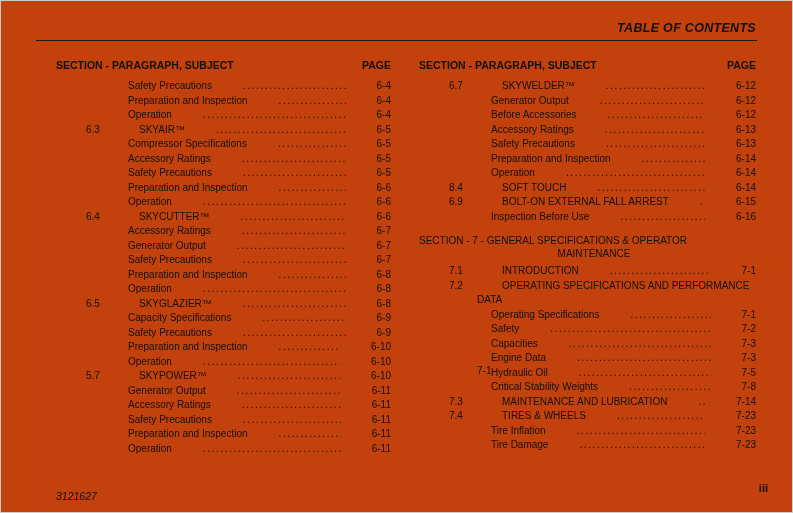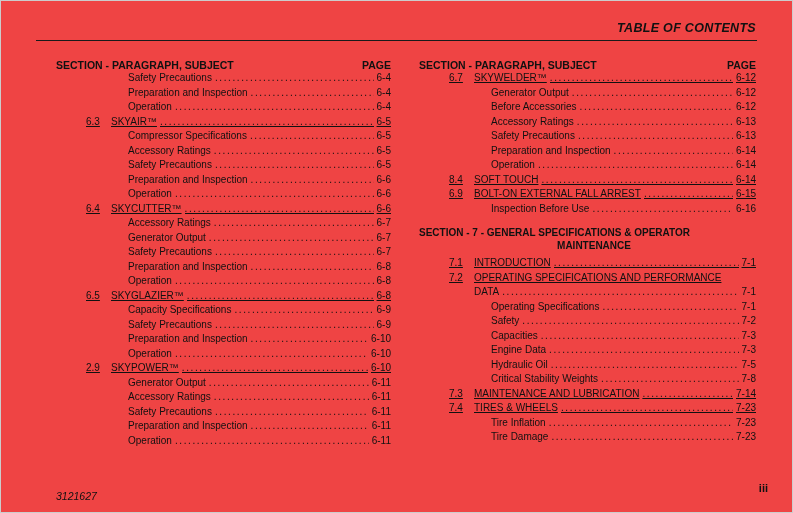--- a/index.html
+++ b/index.html
@@ -1,19 +1,19 @@
 <!DOCTYPE html>
 <html><head>
 <meta charset="utf-8">
 <style>
   html,body { margin:0; padding:0; background:#ffffff; }
   .page {
     position:relative;
     width:793px; height:513px;
-    background:#ef4444;
+    background:#c2410c;
     border:1px solid #cccccc;
     box-sizing:border-box;
     font-family:"Liberation Sans", sans-serif;
     color:#111111;
     overflow:hidden;
   }
   .toc-title {
     position:absolute; top:20px; right:36px;
     font-size:12.5px; font-weight:bold; font-style:italic;
     letter-spacing:0.3px;
@@ -24,44 +24,46 @@
   }
   .columns {
     position:absolute; top:58px; left:55px; right:36px;
     display:flex; justify-content:space-between;
   }
   .col { width:335px; }
   .col.right { width:337px; }
   .col-header {
     display:flex; justify-content:space-between; align-items:baseline;
     font-size:10.5px; font-weight:bold;
+    margin-bottom:8px;
   }
   .rows { }
   .toc-row {
     display:flex; align-items:baseline;
     height:14.5px; font-size:10px; line-height:14.5px;
     white-space:nowrap;
-  }
-  .toc-row.para { padding-left:30px;text-decoration:underline; }
+    gap:28px;
+  }
+  .toc-row.para { padding-left:30px; }
   .toc-row.para .num { flex:none; width:25px; }
   .toc-row.sub { padding-left:72px; }
-  .toc-row.contline { padding-left:55px; }
+  .toc-row.contline { padding-left:55px;flex-direction:column; }
   .toc-row .label { flex:none; }
   .dots {
     flex:1 1 auto; overflow:hidden; white-space:nowrap;
     margin:0 3px;
   }
   .dots::after {
     content:"...................................................................................................";
     letter-spacing:1.6px;
   }
   .pg { flex:none;text-align:center; }
   .toc-heading {
     margin-top:10px; margin-bottom:4px;
-    font-size:10px; line-height:13px; font-weight:bold;
+    font-size:10px; line-height:13px; font-weight:normal;
   }
   .toc-heading .cont { padding-left:13px;text-align:center; }
   .footer-left {
     position:absolute; bottom:10px; left:55px;
     font-size:10.5px; font-style:italic;
   }
   .footer-right {
     position:absolute; bottom:18px; right:24px;
     font-size:11px; font-weight:bold;
   }
@@ -177,21 +179,21 @@
             <span class="label">Preparation and Inspection</span>
             <span class="dots"></span>
             <span class="pg">6-10</span>
           </div>
           <div class="toc-row sub">
             <span class="label">Operation</span>
             <span class="dots"></span>
             <span class="pg">6-10</span>
           </div>
           <div class="toc-row para">
-            <span class="num">2.9</span>
+            <span class="num">5.7</span>
             <span class="label">SKYPOWER™</span>
             <span class="dots"></span>
             <span class="pg">6-10</span>
           </div>
           <div class="toc-row sub">
             <span class="label">Generator Output</span>
             <span class="dots"></span>
             <span class="pg">6-11</span>
           </div>
           <div class="toc-row sub">

